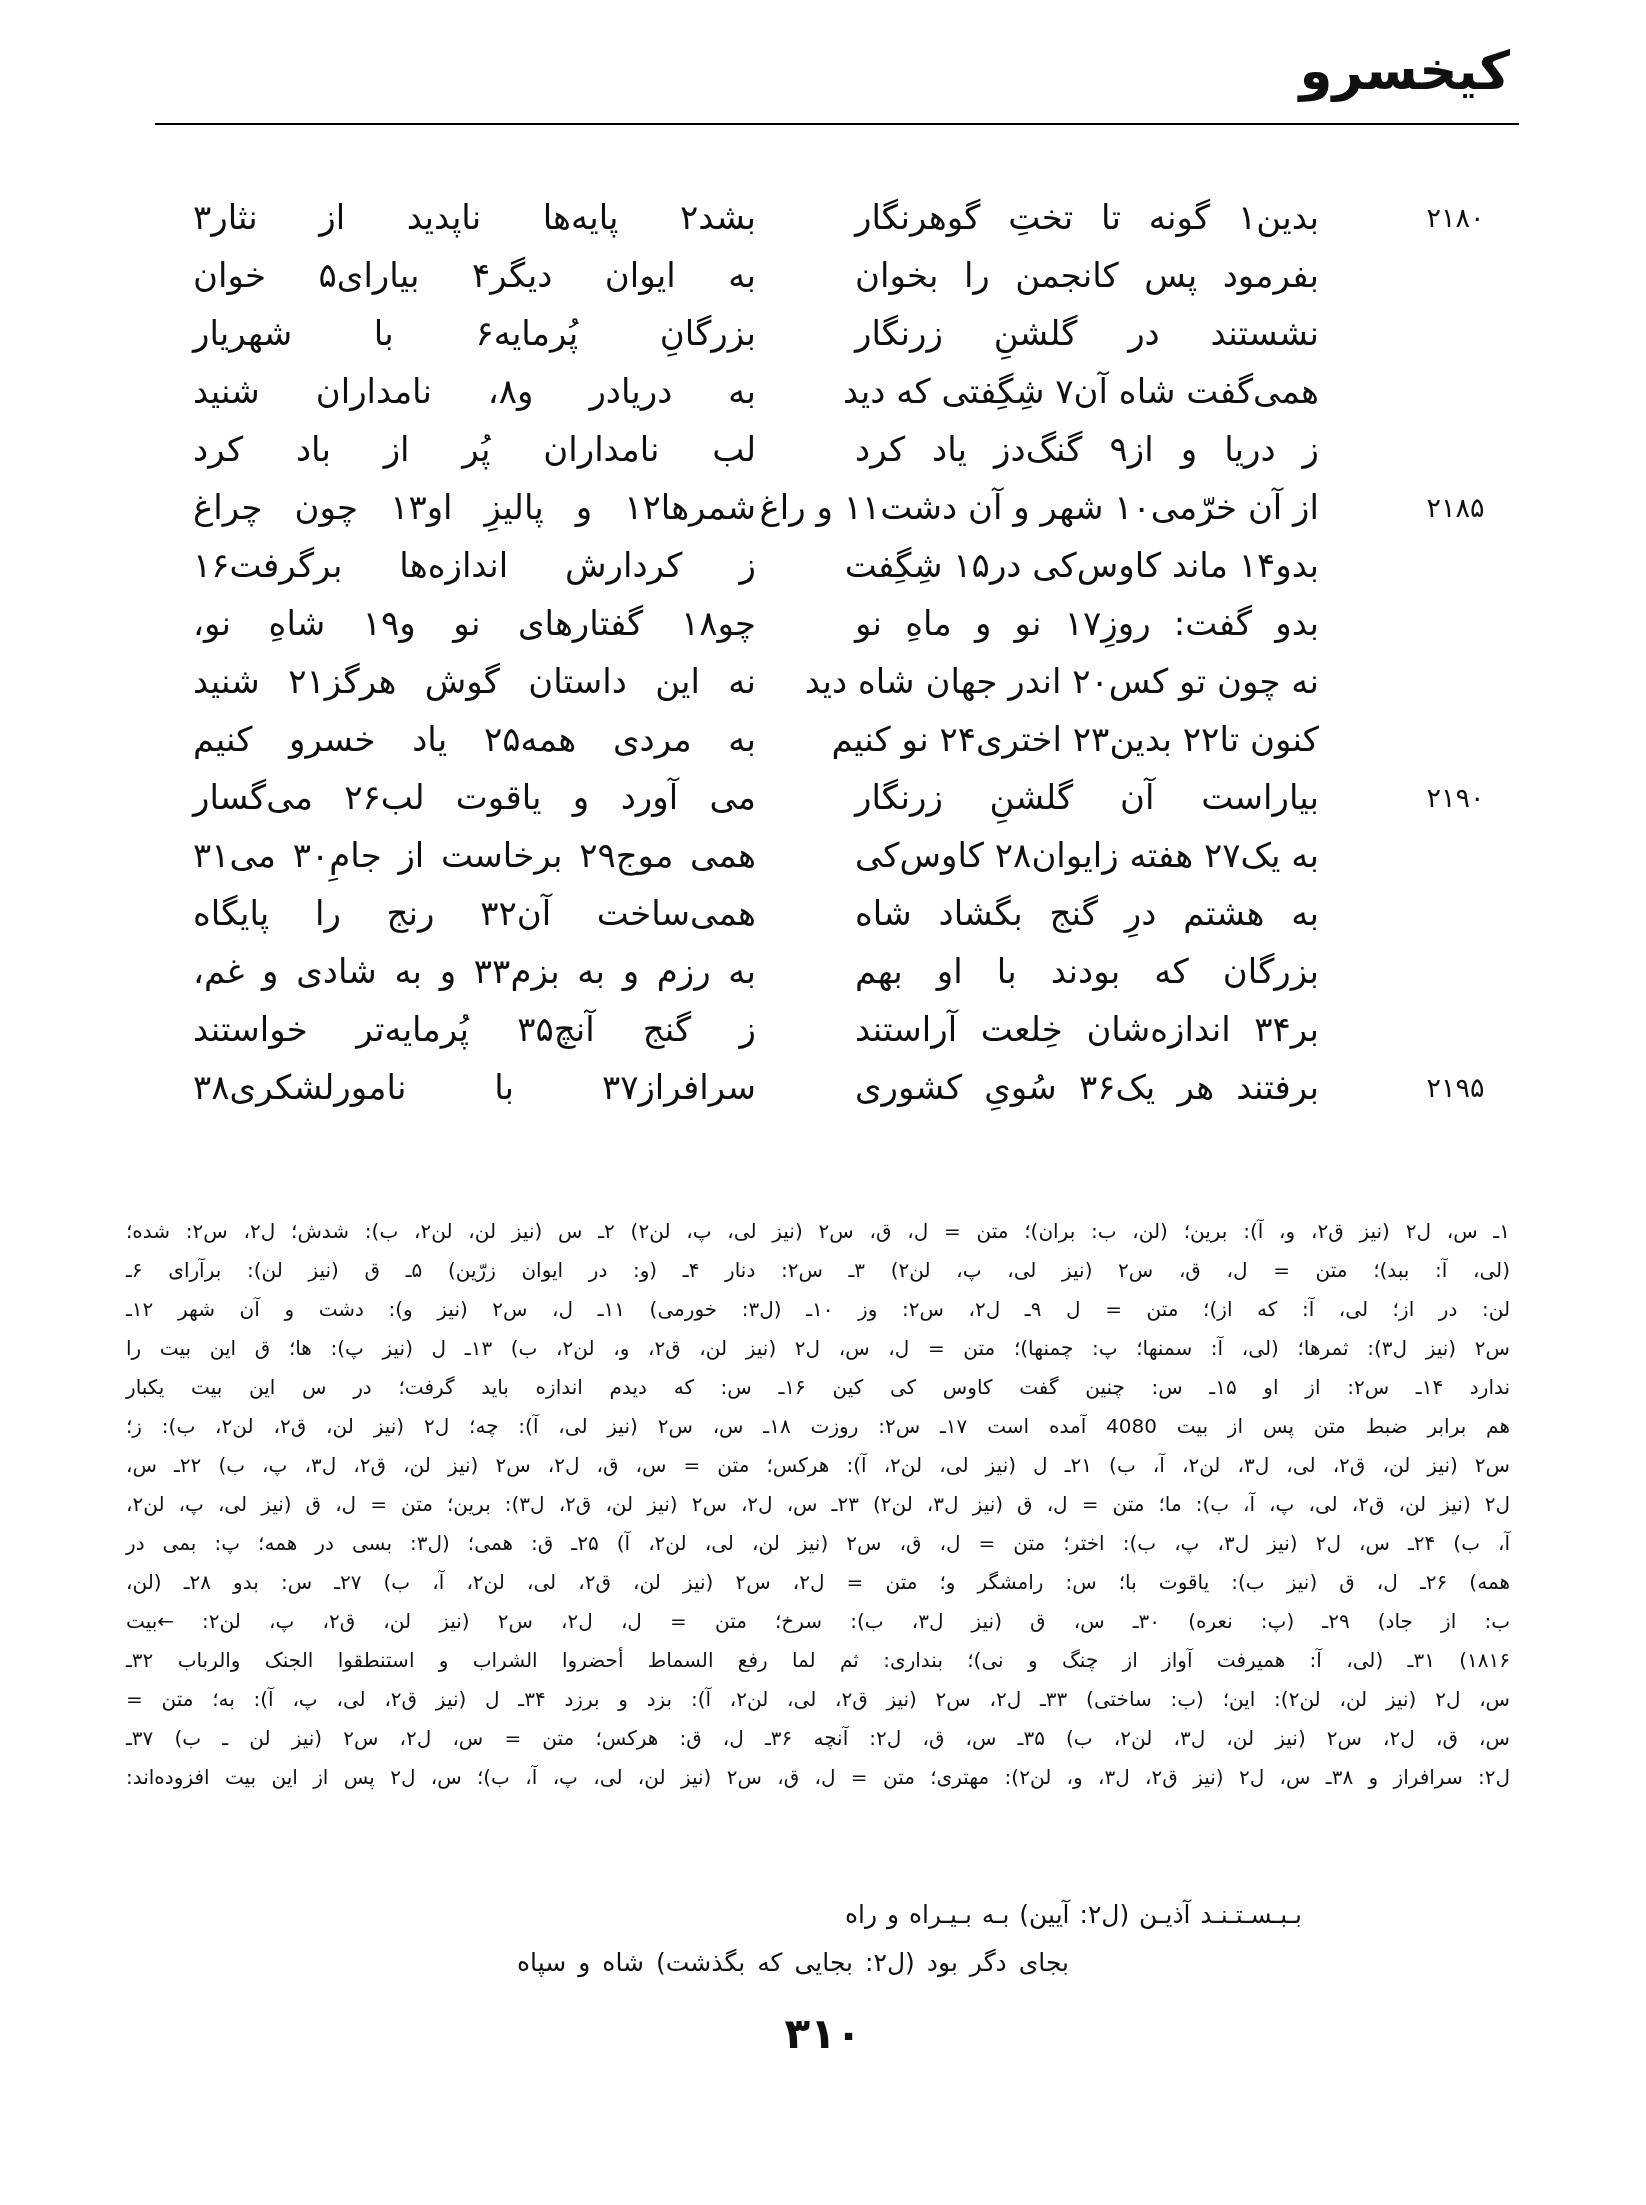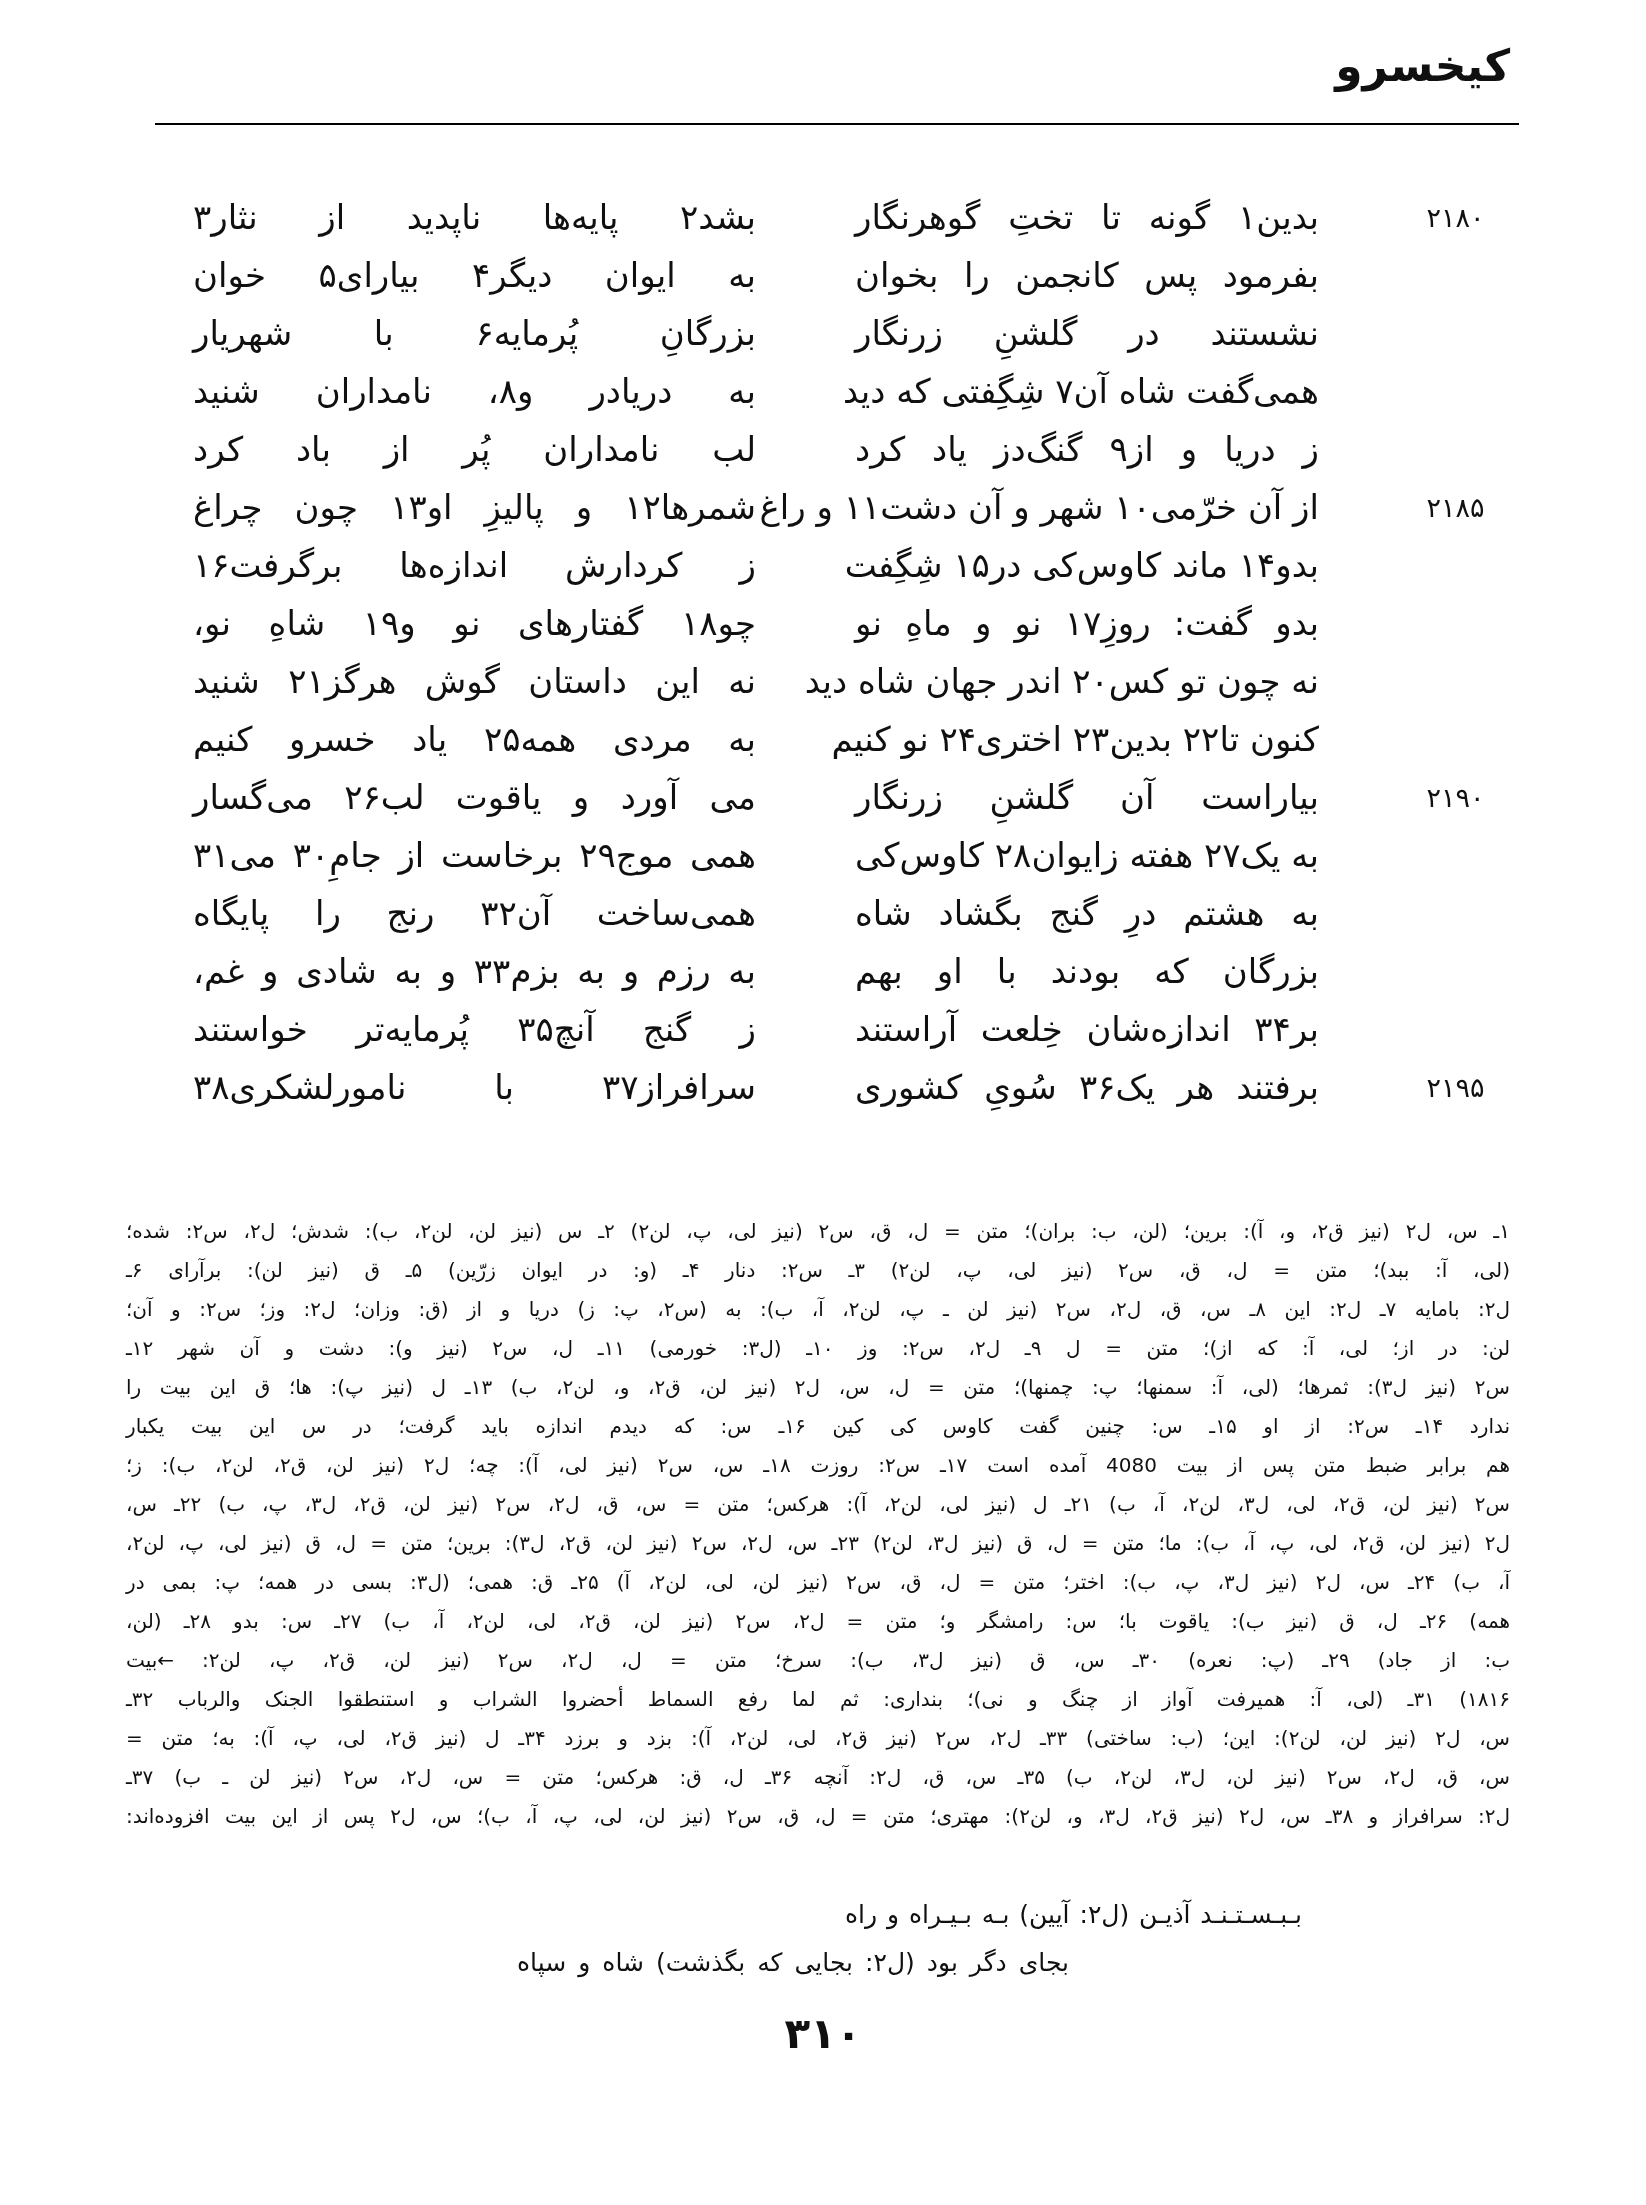--- a/index.html
+++ b/index.html
@@ -8,21 +8,21 @@
     width:1646px;height:2205px;
     background:#ffffff;
     color:#101010;
     font-family:"DejaVu Sans",sans-serif;
     overflow:hidden;
   }
   
   .header-title{
     position:absolute;
     top:40px;right:136px;
-    font-size:44px;font-weight:700;
+    font-size:53px;font-weight:700;
     direction:rtl;
     letter-spacing:0.7px;
   }
   .header-rule{
     position:absolute;
     top:123px;left:155px;right:127px;
     border-top:2.7px solid #000;
     height:0;
   }
   
@@ -176,21 +176,20 @@
     <div class="verse-row">
       <span class="verse-no">۲۱۹۵</span>
       <span class="hemi hemi-a">برفتند هر یک۳۶ سُویِ کشوری</span>
       <span class="hemi hemi-b">سرافراز۳۷ با نامورلشکری۳۸</span>
     </div>
   </div>
 
   <div class="footnotes">
     <div class="fn-line">۱ـ س، ل۲ (نیز ق۲، و، آ): برین؛ (لن، ب: بران)؛ متن = ل، ق، س۲ (نیز لی، پ، لن۲)  ۲ـ س (نیز لن، لن۲، ب): شدش؛ ل۲، س۲: شده؛</div>
     <div class="fn-line">(لی، آ: ببد)؛ متن = ل، ق، س۲ (نیز لی، پ، لن۲)  ۳ـ س۲: دنار  ۴ـ (و: در ایوان زرّین)  ۵ـ ق (نیز لن): برآرای  ۶ـ</div>
-    <div class="fn-line">ل۲: بامایه  ۷ـ ل۲: این  ۸ـ س، ق، ل۲، س۲ (نیز لن ـ پ، لن۲، آ، ب): به (س۲، پ: ز) دریا و از (ق: وزان؛ ل۲: وز؛ س۲: و آن؛</div>
     <div class="fn-line">لن: در از؛ لی، آ: که از)؛ متن = ل  ۹ـ ل۲، س۲: وز  ۱۰ـ (ل۳: خورمی)  ۱۱ـ ل، س۲ (نیز و): دشت و آن شهر  ۱۲ـ</div>
     <div class="fn-line">س۲ (نیز ل۳): ثمرها؛ (لی، آ: سمنها؛ پ: چمنها)؛ متن = ل، س، ل۲ (نیز لن، ق۲، و، لن۲، ب)  ۱۳ـ ل (نیز پ): ها؛ ق این بیت را</div>
     <div class="fn-line">ندارد  ۱۴ـ س۲: از او  ۱۵ـ س: چنین گفت کاوس کی کین  ۱۶ـ س: که دیدم اندازه باید گرفت؛ در س این بیت یکبار</div>
     <div class="fn-line">هم برابر ضبط متن پس از بیت 4080 آمده است  ۱۷ـ س۲: روزت  ۱۸ـ س، س۲ (نیز لی، آ): چه؛ ل۲ (نیز لن، ق۲، لن۲، ب): ز؛</div>
     <div class="fn-line">س۲ (نیز لن، ق۲، لی، ل۳، لن۲، آ، ب)  ۲۱ـ ل (نیز لی، لن۲، آ): هرکس؛ متن = س، ق، ل۲، س۲ (نیز لن، ق۲، ل۳، پ، ب)  ۲۲ـ س،</div>
     <div class="fn-line">ل۲ (نیز لن، ق۲، لی، پ، آ، ب): ما؛ متن = ل، ق (نیز ل۳، لن۲)  ۲۳ـ س، ل۲، س۲ (نیز لن، ق۲، ل۳): برین؛ متن = ل، ق (نیز لی، پ، لن۲،</div>
     <div class="fn-line">آ، ب)  ۲۴ـ س، ل۲ (نیز ل۳، پ، ب): اختر؛ متن = ل، ق، س۲ (نیز لن، لی، لن۲، آ)  ۲۵ـ ق: همی؛ (ل۳: بسی در همه؛ پ: بمی در</div>
     <div class="fn-line">همه)  ۲۶ـ ل، ق (نیز ب): یاقوت با؛ س: رامشگر و؛ متن = ل۲، س۲ (نیز لن، ق۲، لی، لن۲، آ، ب)  ۲۷ـ س: بدو  ۲۸ـ (لن،</div>
     <div class="fn-line">ب: از جاد)  ۲۹ـ (پ: نعره)  ۳۰ـ س، ق (نیز ل۳، ب): سرخ؛ متن = ل، ل۲، س۲ (نیز لن، ق۲، پ، لن۲: ←بیت</div>
     <div class="fn-line">۱۸۱۶)  ۳۱ـ (لی، آ: همیرفت آواز از چنگ و نی)؛ بنداری: ثم لما رفع السماط أحضروا الشراب و استنطقوا الجنک والرباب  ۳۲ـ</div>

